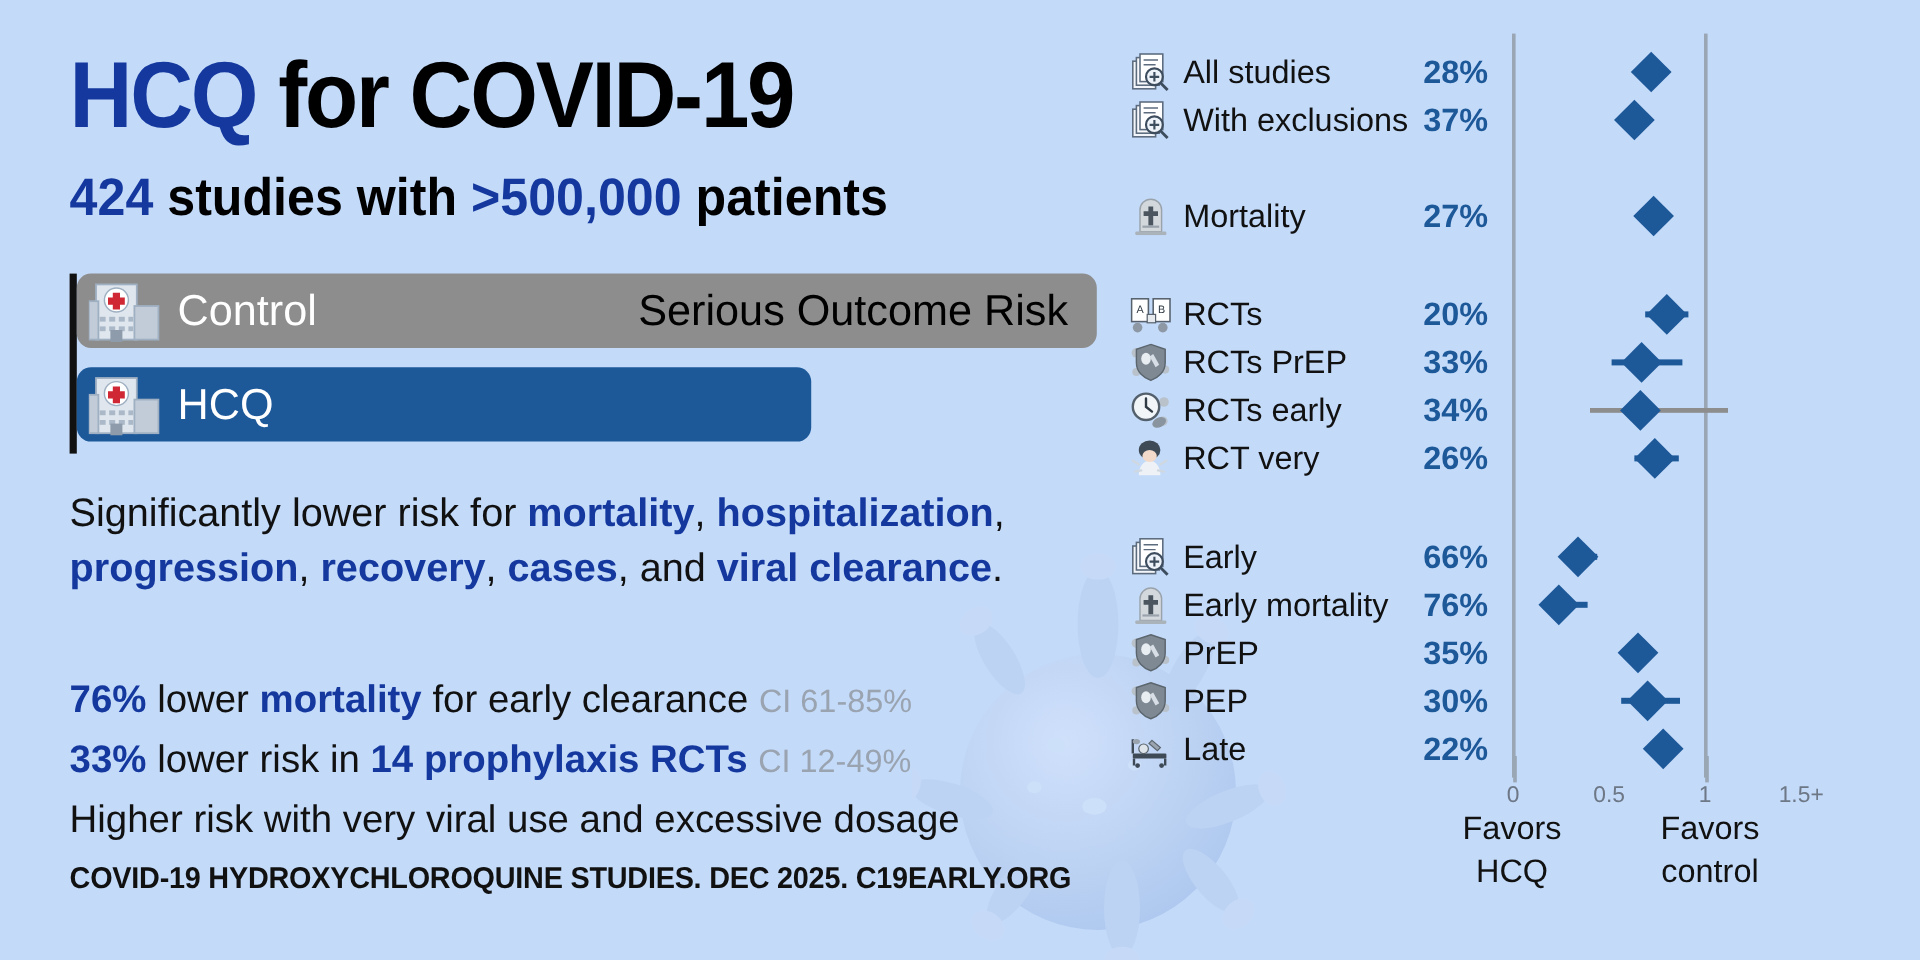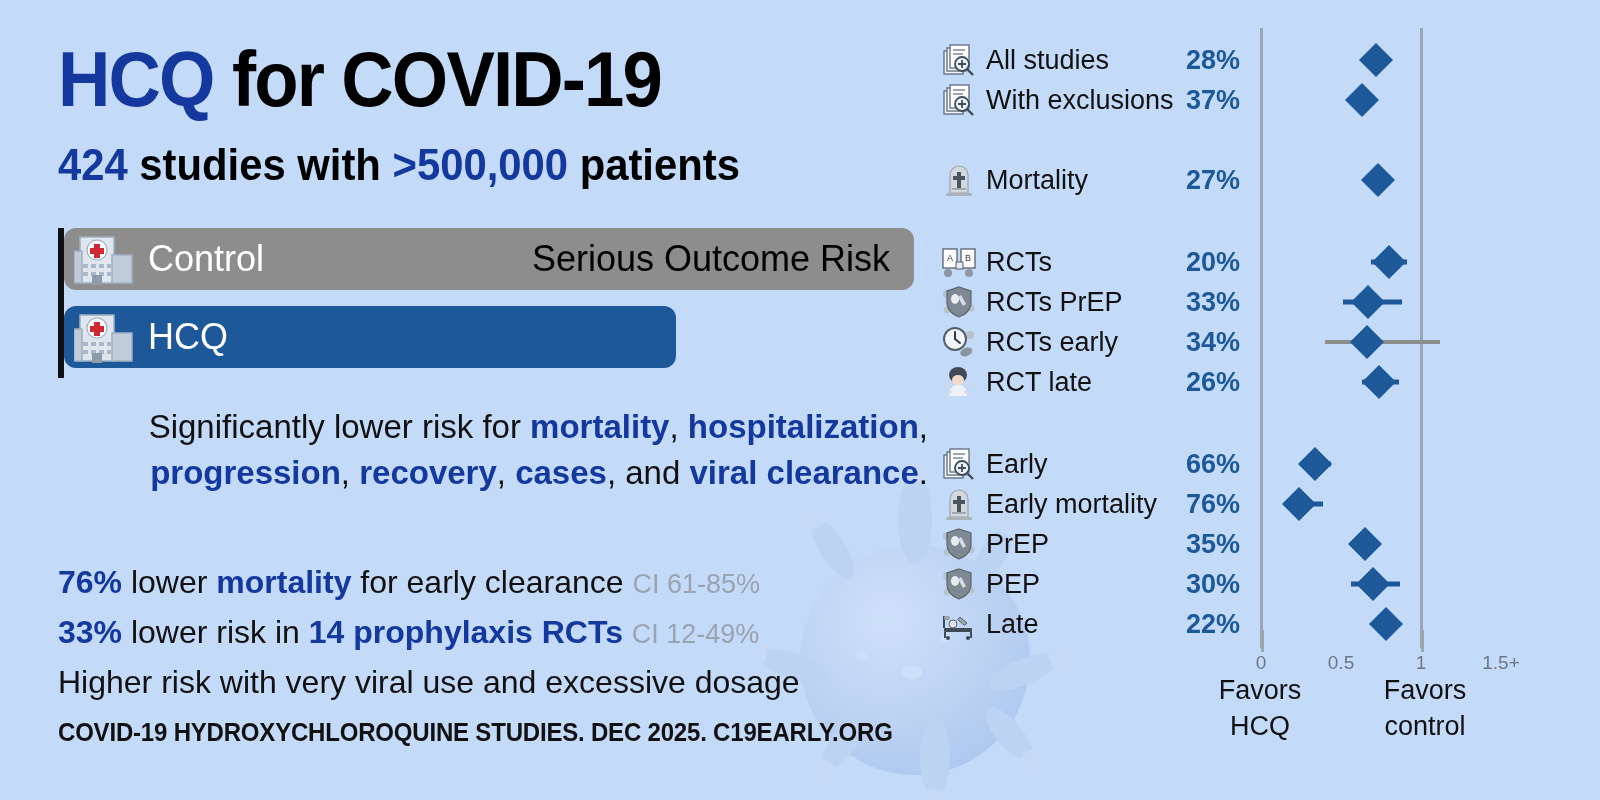--- a/index.html
+++ b/index.html
@@ -69,21 +69,21 @@
     color:#fff; font-size:36px; margin-left:12px; white-space:nowrap;
     font-weight:400;
   }
   .bar-right {
     position:absolute; right:24px; color:#000; font-size:36px; white-space:nowrap;
   }
 
   
   .body-text {
     position:absolute; left:58px; top:404px; width:870px;
-    font-size:33px; line-height:46px; color:#111;text-align:right;
+    font-size:33px; line-height:46px; color:#111;
   }
   .body-text .hl { color:#14389e; font-weight:bold; }
 
   .stats { position:absolute; left:58px; top:558px; width:880px; }
   .stat-line { font-size:32px; line-height:48px; color:#111; white-space:nowrap; }
   .stat-line .hl { color:#14389e; font-weight:bold; }
   .stat-line .ci { color:#9aa3b0; font-size:27px; }
 
   .footer {
     position:absolute; left:58px; top:718px;
@@ -320,21 +320,21 @@
               <ellipse cx="16" cy="9" rx="9" ry="8" fill="#3f4a57"></ellipse>
                 <path d="M7 30c0-7 4-12 9-12s9 5 9 12z" fill="#eef2f6"></path>
                 <ellipse cx="16" cy="14" rx="6" ry="5" fill="#f3d9c9"></ellipse>
                 <g stroke="#cfd8e1" stroke-width="2" stroke-linecap="round">
                   <line x1="2" y1="18" x2="7" y2="21"></line>
                 <line x1="30" y1="18" x2="25" y2="21"></line>
                   <line x1="4" y1="27" x2="9" y2="26"></line>
                 <line x1="28" y1="27" x2="23" y2="26"></line>
                 </g>
             </svg></div>
-          <div class="flabel">RCT late</div>
+          <div class="flabel">RCT very</div>
           <div class="fpct">26%</div>
         </div>
         <div class="frow" style="top: 444px;">
           <div class="fic"><svg viewBox="0 0 34 32" width="34" height="32">
               <rect x="2" y="7" width="19" height="23" fill="#f2f5f9" stroke="#5b6b7d" stroke-width="1.3"></rect>
                 <rect x="5" y="4" width="19" height="23" fill="#f7f9fc" stroke="#5b6b7d" stroke-width="1.3"></rect>
                 <rect x="8" y="1" width="19" height="23" fill="#fff" stroke="#5b6b7d" stroke-width="1.3"></rect>
                 <g stroke="#5b6b7d" stroke-width="1.2">
                 <line x1="11" y1="6" x2="23" y2="6"></line>
                 <line x1="11" y1="10" x2="21" y2="10"></line>

